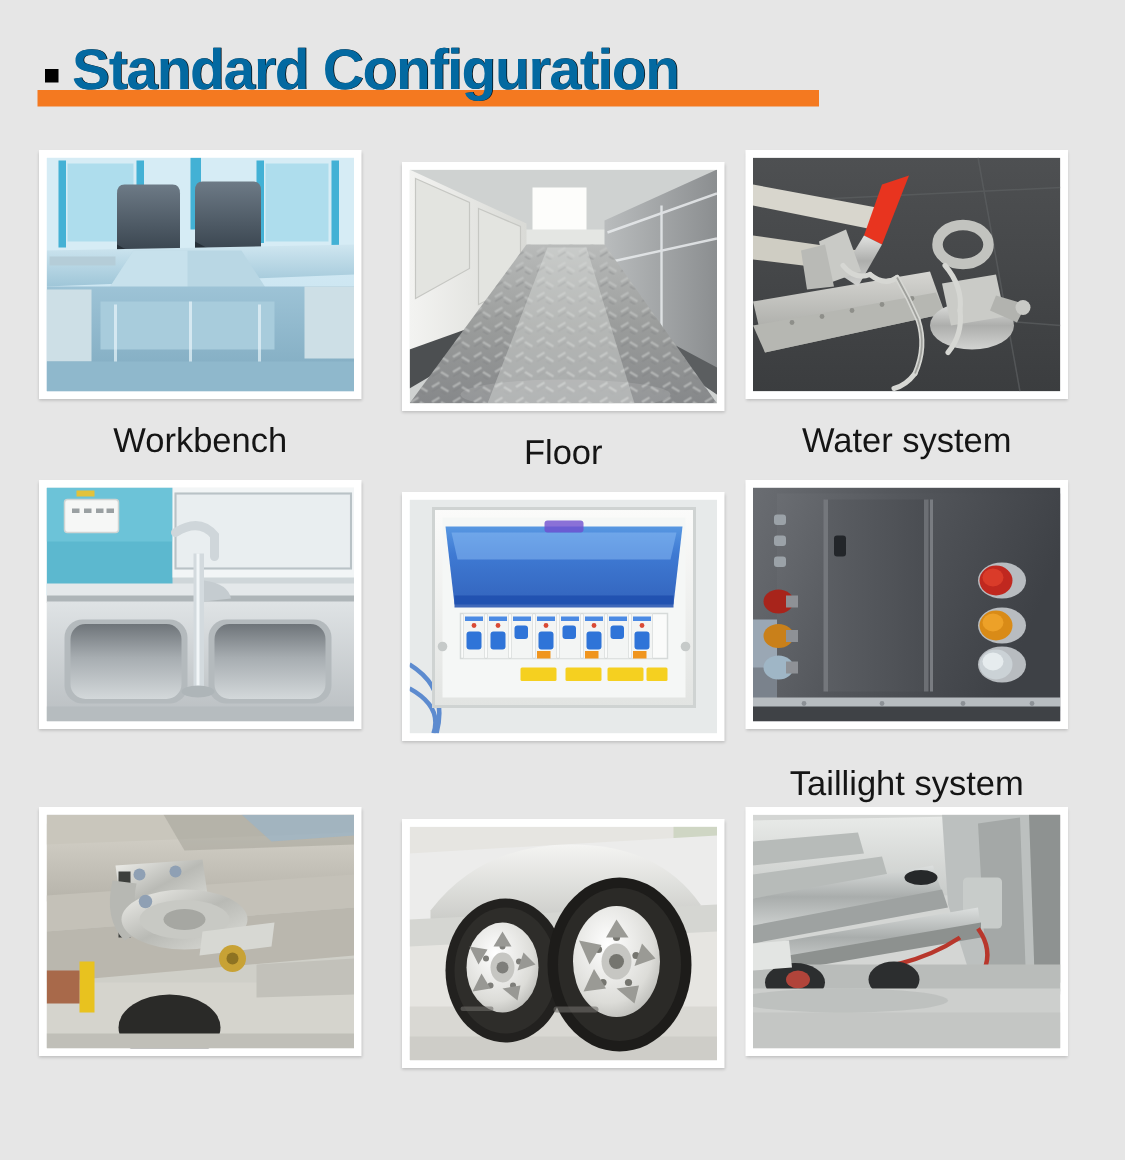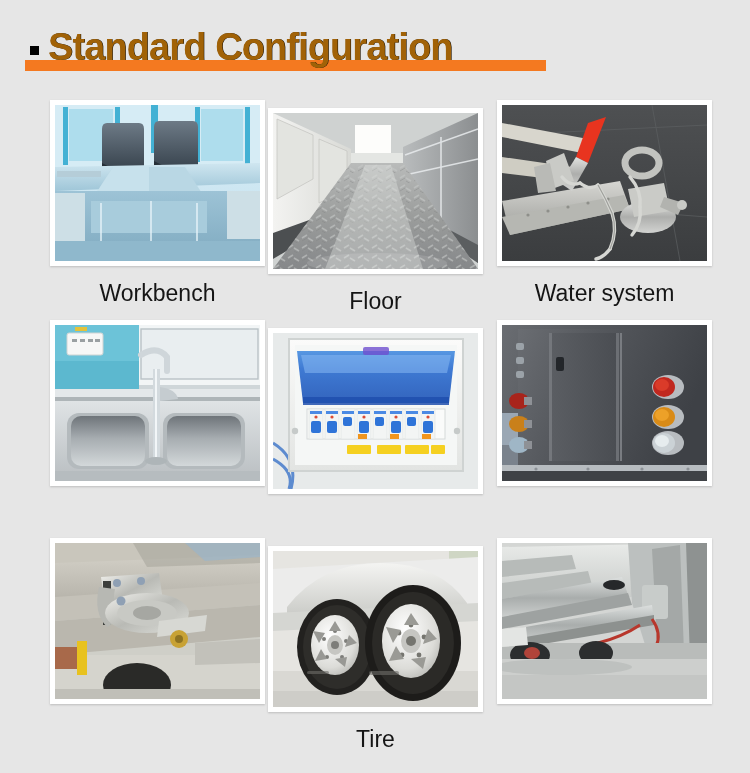--- a/index.html
+++ b/index.html
@@ -52,21 +52,21 @@
     display: block;
     position: relative;
     top: 3px;
   }
 
   #title-text {
     font-size: 38px;
     font-weight: bold;
     letter-spacing: -0.9px;
     line-height: 1;
-    color: #a16207;
+    color: #0369a1;
     white-space: nowrap;
     text-shadow: 0.5px 0 0 #0b0b0b;
   }
 
   
   #grid {
     position: absolute;
     left: 0;
     top: 92px;
     width: 750px;
@@ -82,21 +82,21 @@
   .grid-row.r0 { top: 0; }
   .grid-row.r1 { top: 220px; }
   .grid-row.r2 { top: 438px; }
 
   .cell {
     position: absolute;
     top: 8px;
     width: 215px;
     height: 166px;
   }
-  .cell.c0 { left: 50px; }
+  .cell.c0 { left: 26px; }
   .cell.c1 { left: 268px; margin-top: 8px; }
   .cell.c2 { left: 497px; }
 
   .photo-frame {
     width: 215px;
     height: 166px;
     background: #fff;
     padding: 5px;
     box-shadow: 0 1px 2px rgba(0,0,0,0.18);
   }
@@ -537,20 +537,21 @@
             <rect x="0" y="146" width="205" height="10" fill="#3f4246"></rect>
             <g fill="#8c9196">
               <circle cx="34" cy="144" r="1.6"></circle>
                 <circle cx="86" cy="144" r="1.6"></circle>
               <circle cx="140" cy="144" r="1.6"></circle>
                 <circle cx="186" cy="144" r="1.6"></circle>
             </g>
           </svg>
         </div>
       </div>
+      <div class="caption">Taillight system</div>
     </div>
   </div>
 
   <div class="grid-row r2">
 
     <div class="cell c0">
       <div class="photo-frame">
         <div class="photo">
           <svg viewBox="0 0 205 156" preserveAspectRatio="none">
             <defs>
@@ -669,21 +670,20 @@
               <path d="M113 76 l15 3 l-8 13z"></path>
             </g>
 
             <g fill="#6e6d69" opacity="0.6">
               <rect x="96" y="120" width="30" height="4" rx="2"></rect>
               <rect x="34" y="120" width="22" height="3" rx="1.5"></rect>
             </g>
           </svg>
         </div>
       </div>
-      <div class="caption">Tire</div>
     </div>
 
     <div class="cell c2">
       <div class="photo-frame">
         <div class="photo">
           <svg viewBox="0 0 205 156" preserveAspectRatio="none">
             <defs>
               <linearGradient id="axDeck" x1="0" y1="0" x2="0" y2="1">
                 <stop offset="0" stop-color="#e9ebe9"></stop>
                   <stop offset="1" stop-color="#c3c6c4"></stop>

